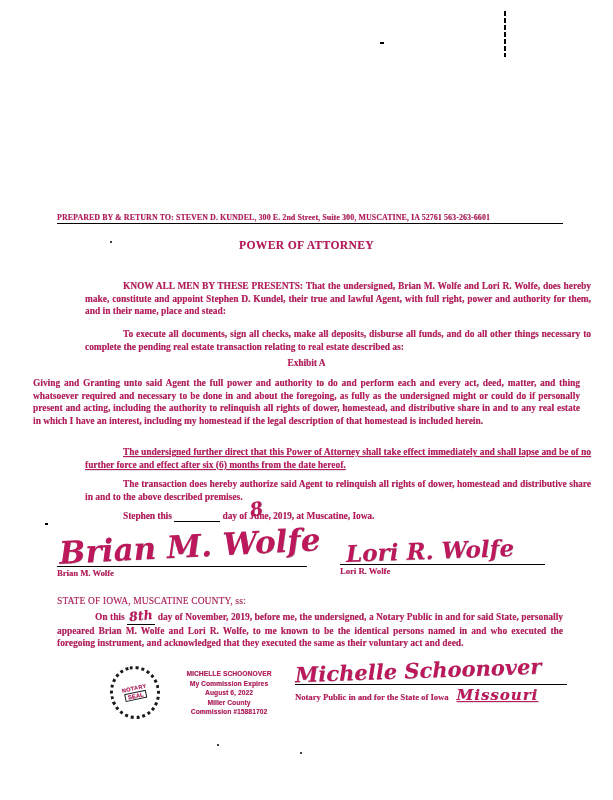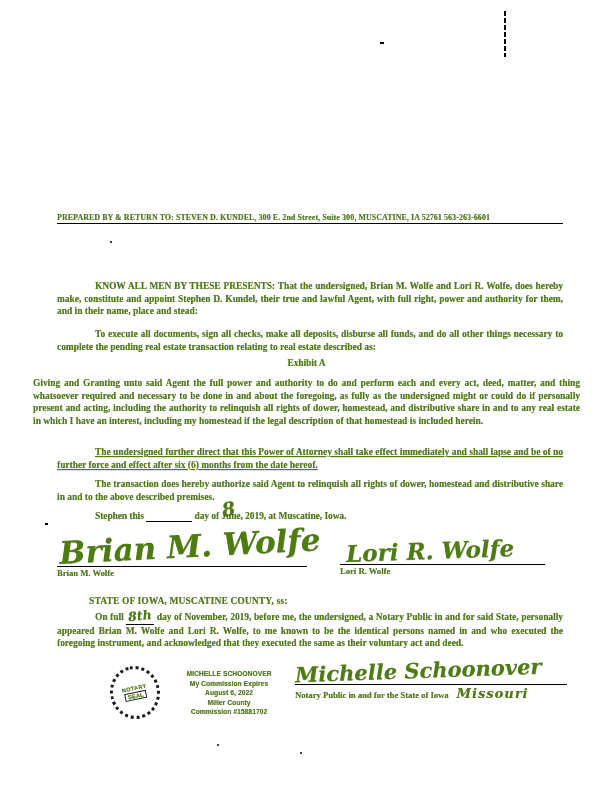--- a/index.html
+++ b/index.html
@@ -1,33 +1,33 @@
 <!DOCTYPE html>
 <html><head>
 <meta charset="utf-8">
 <style>
   html,body { margin:0; padding:0; background:#ffffff; }
   .page {
     position:relative; width:613px; height:800px; background:#ffffff;
-    font-family:"Liberation Serif", serif; color:#4d7c0f; overflow:hidden;
+    font-family:"Liberation Serif", serif; color:#be185d; overflow:hidden;
     text-shadow: 0.35px 0.35px 0 rgba(0,0,0,0.35);
   }
   .abs { position:absolute; }
   .hdr {
     left:57px; top:213px; width:506px;
     font-size:7.8px; font-weight:bold; letter-spacing:0.15px;
     border-bottom:1.4px solid #000; padding-bottom:1px; white-space:nowrap;
   }
   .title-wrap { left:0; top:239px; width:613px; text-align:center; }
   .title-line { font-size:11.5px; font-weight:bold; letter-spacing:0.4px; line-height:13.5px; }
   .para {
     font-size:9.3px; font-weight:bold; line-height:12.6px;
     text-align:justify; letter-spacing:0.05px;
   }
-  .indent { text-indent:38px; }
+  .indent { text-indent:38px;margin-left:28px; }
   .p1 { left:57px; top:280px; width:506px; }
   .p2 { left:57px; top:328px; width:506px; }
   .exhibit { left:0; top:358px; width:613px; text-align:center; font-size:9.3px; font-weight:bold; }
   .p3 { left:33px; top:377px; width:547px; }
   .p4 { left:57px; top:446px; width:506px;text-decoration:underline; }
   .p5 { left:57px; top:478px; width:506px; }
   .signed { left:57px; top:508px; width:506px; font-size:9.3px; font-weight:bold; }
   .blank-day {
     display:inline-block; width:46px; border-bottom:1.1px solid #000;
     text-align:center; vertical-align:baseline;
@@ -36,57 +36,58 @@
   .hand { font-family:"DejaVu Serif", serif; font-style:italic; font-weight:bold; }
   .hand-8 { font-size:19px; line-height:8px; display:inline-block; transform:rotate(-10deg); }
   .hand-8th { font-size:12.5px; line-height:8px; display:inline-block; transform:rotate(-6deg); }
   .sig-block { border-bottom:1.6px solid #000; position:relative; }
   .sig-script { white-space:nowrap; }
   .sig-left { left:57px; top:530px; width:250px; height:40px; }
   .sig-left .sig-script { font-size:31px; transform:rotate(-3deg); display:inline-block; position:relative; top:-2px; left:2px; }
   .sig-right { left:340px; top:537px; width:205px; height:33px; }
   .sig-right .sig-script { font-size:23px; transform:rotate(-2deg); display:inline-block; position:relative; top:0px; left:6px; }
   .sig-name { font-size:8.6px; font-weight:bold; margin-top:1px; }
-  .state-line { left:57px; top:596px; width:506px; font-size:9.4px; font-weight:bold; letter-spacing:0.2px;margin-left:32px; }
+  .state-line { left:57px; top:596px; width:506px; font-size:9.4px; font-weight:normal; letter-spacing:0.2px; }
   .notary-para { left:57px; top:611px; width:506px; }
   .seal {
     left:110px; top:666px; width:50px; height:53px;
     border:3px dotted #1a1a1a; border-radius:50%;
     display:flex; flex-direction:column; align-items:center; justify-content:center;
     transform:rotate(-12deg); box-sizing:border-box;
   }
   .seal-top { font-family:"Liberation Sans", sans-serif; font-size:5.5px; font-weight:bold; letter-spacing:0.4px; }
   .seal-bottom { font-family:"Liberation Sans", sans-serif; font-size:6px; font-weight:bold; border:0.8px solid #1a1a1a; padding:0 2px; margin-top:1px; }
   .stamp {
     left:170px; top:669px; width:118px; text-align:center;
     font-family:"Liberation Sans", sans-serif; font-size:6.6px; font-weight:bold;
     line-height:9.6px; letter-spacing:0.1px;
   }
   .notary-sig { left:295px; top:656px; width:272px; }
   .notary-sig .sig-block { border-bottom:1.5px solid #000; height:28px; }
   .notary-sig .sig-script { font-size:21px; transform:rotate(-2deg); display:inline-block; position:relative; top:2px; }
   .notary-title-row { font-size:8.6px; font-weight:bold; margin-top:1px; white-space:nowrap; }
-  .hand-state { font-size:13px; margin-left:8px; letter-spacing:1px; }
+  .hand-state { font-size:15px; margin-left:8px; letter-spacing:1px;text-decoration:underline; }
   .artifact { position:absolute; background:#000; }
   .a-vline { left:504px; top:11px; width:1.6px; height:46px;
     background:repeating-linear-gradient(to bottom,#000 0 5px,transparent 5px 7px); }
   .a-dash1 { left:380px; top:42px; width:4px; height:1.6px; }
   .a-dot1 { left:110px; top:241px; width:2px; height:2px; border-radius:50%; }
   .a-dash2 { left:45px; top:523px; width:3px; height:1.5px; }
   .a-dot2 { left:217px; top:744px; width:2px; height:2px; border-radius:50%; }
   .a-dot3 { left:300px; top:752px; width:2px; height:2px; border-radius:50%; }
 </style>
 </head>
 <body>
 
 <div class="page">
 
   <div class="abs hdr">PREPARED BY &amp; RETURN TO:   STEVEN D. KUNDEL, 300 E. 2nd Street, Suite 300, MUSCATINE, IA  52761   563-263-6601</div>
 
   <div class="abs title-wrap">
+    <div class="title-line">POWER OF ATTORNEY</div>
   </div>
 
   <div class="abs para indent p1">KNOW ALL MEN BY THESE PRESENTS:  That the undersigned, Brian M. Wolfe and Lori R. Wolfe, does hereby make, constitute and appoint Stephen D. Kundel, their true and lawful Agent, with full right, power and authority for them, and in their name, place and stead:</div>
 
   <div class="abs exhibit">Exhibit A</div>
 
   <div class="abs para indent p2">To execute all documents, sign all checks, make all deposits, disburse all funds, and do all other things necessary to complete the pending real estate transaction relating to real estate described as:</div>
 
   <div class="abs para p3">Giving and Granting unto said Agent the full power and authority to do and perform each and every act, deed, matter, and thing whatsoever required and necessary to be done in and about the foregoing, as fully as the undersigned might or could do if personally present and acting, including the authority to relinquish all rights of dower, homestead, and distributive share in and to any real estate in which I have an interest, including my homestead if the legal description of that homestead is included herein.</div>
 
@@ -110,21 +111,21 @@
   <div class="abs sig-right">
     <div class="sig-block">
       <span class="hand sig-script">Lori R. Wolfe</span>
     </div>
     <div class="sig-name">Lori R. Wolfe</div>
   </div>
 
   <div class="abs state-line">STATE OF IOWA, MUSCATINE COUNTY, ss:</div>
 
   <div class="abs para notary-para">
-    <span style="display:inline-block;width:38px;"></span><span>On full</span>
+    <span style="display:inline-block;width:38px;"></span><span>On this</span>
     <span class="blank-day-sm"><span class="hand hand-8th">8th</span></span>
     <span>day of November, 2019, before me, the undersigned, a Notary Public in and for said State, personally appeared Brian M. Wolfe and Lori R. Wolfe, to me known to be the identical persons named in and who executed the foregoing instrument, and acknowledged that they executed the same as their voluntary act and deed.</span>
   </div>
 
   <div class="abs seal">
     <div class="seal-top">NOTARY</div>
     <div class="seal-bottom">SEAL</div>
   </div>
 
   <div class="abs stamp">

